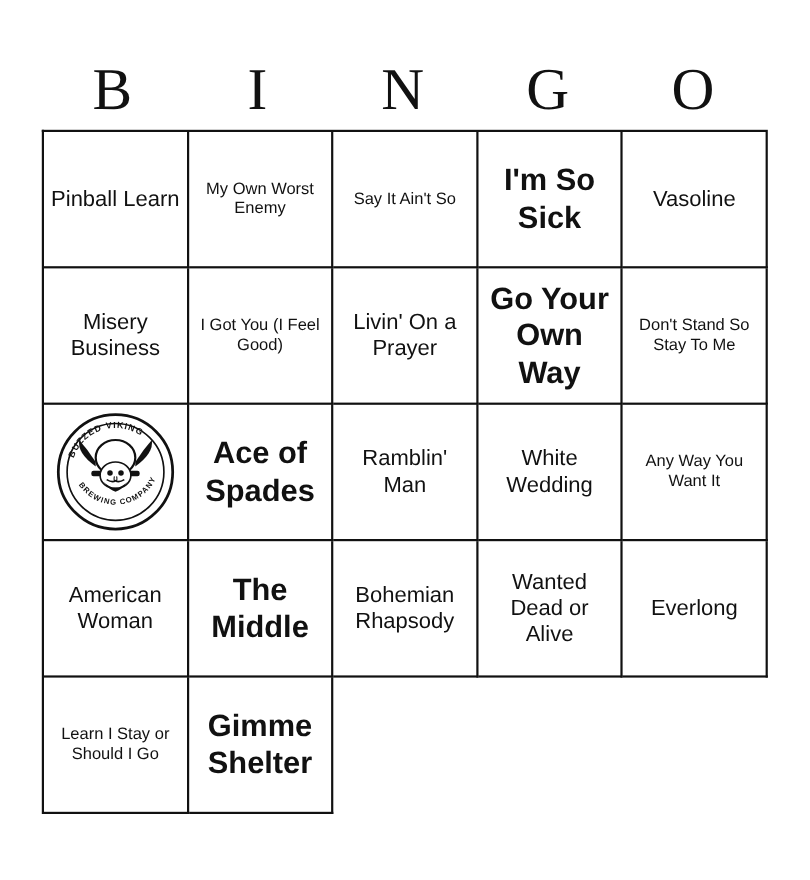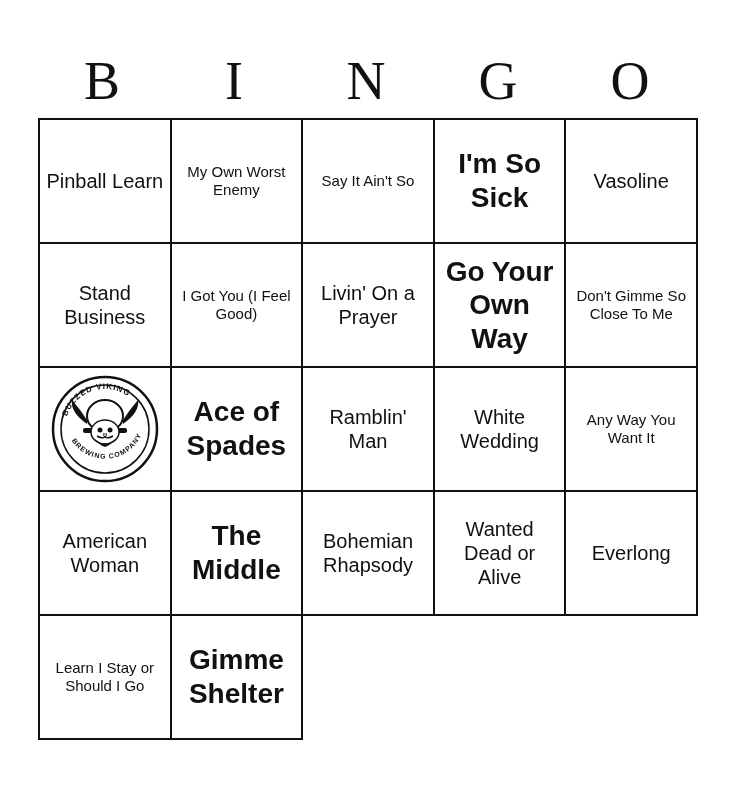--- a/index.html
+++ b/index.html
@@ -92,33 +92,33 @@
       <div class="bingo-cell">
         <span class="bingo-cell-text size-small">Say It Ain't So</span>
       </div>
       <div class="bingo-cell">
         <span class="bingo-cell-text size-large">I'm So Sick</span>
       </div>
       <div class="bingo-cell">
         <span class="bingo-cell-text size-medium">Vasoline</span>
       </div>
       <div class="bingo-cell">
-        <span class="bingo-cell-text size-medium">Stand Business</span>
+        <span class="bingo-cell-text size-medium">Misery Business</span>
       </div>
       <div class="bingo-cell">
         <span class="bingo-cell-text size-small">I Got You (I Feel Good)</span>
       </div>
       <div class="bingo-cell">
         <span class="bingo-cell-text size-medium">Livin' On a Prayer</span>
       </div>
       <div class="bingo-cell">
         <span class="bingo-cell-text size-large">Go Your Own Way</span>
       </div>
       <div class="bingo-cell">
-        <span class="bingo-cell-text size-small">Don't Gimme So Close To Me</span>
+        <span class="bingo-cell-text size-small">Don't Stand So Stay To Me</span>
       </div>
       <div class="bingo-cell free-space">
         <svg width="110" height="110" viewBox="0 0 110 110">
 
         <circle cx="55" cy="55" r="52" fill="none" stroke="#111" stroke-width="2.5"></circle>
 
         <circle cx="55" cy="55" r="44" fill="none" stroke="#111" stroke-width="1.5"></circle>
 
         <g fill="#111">
 

